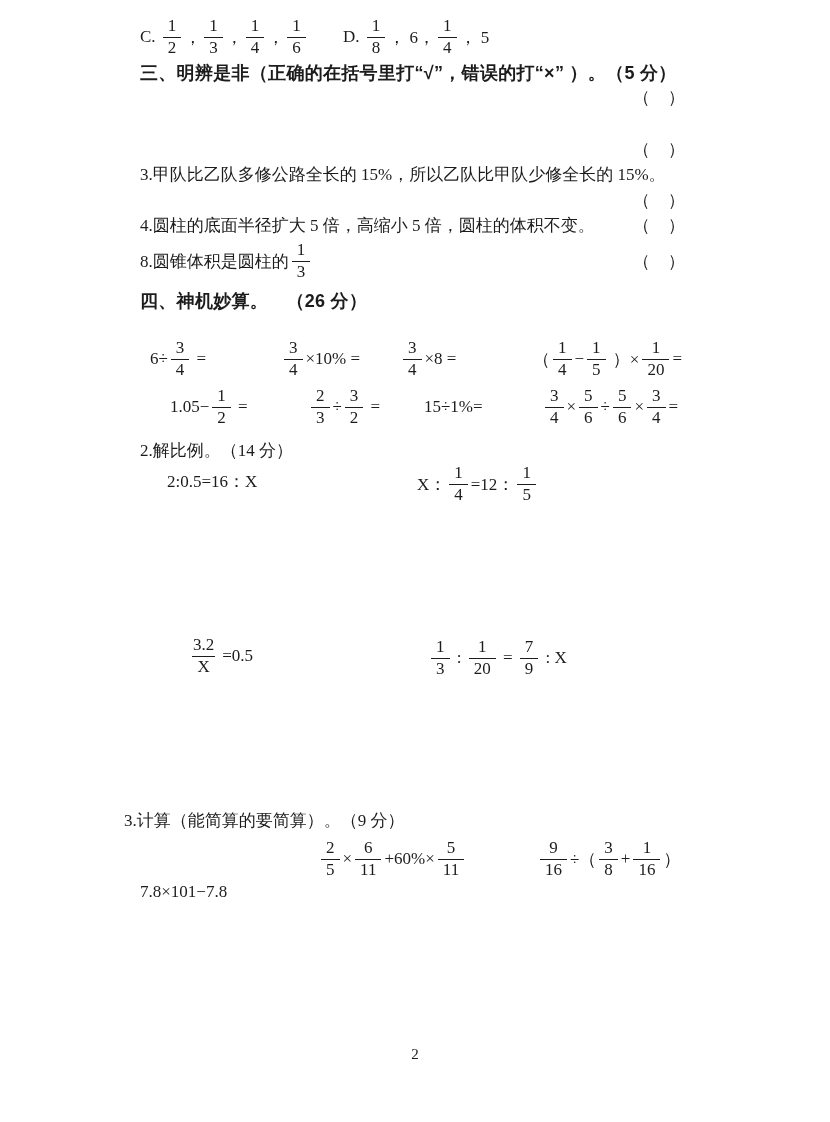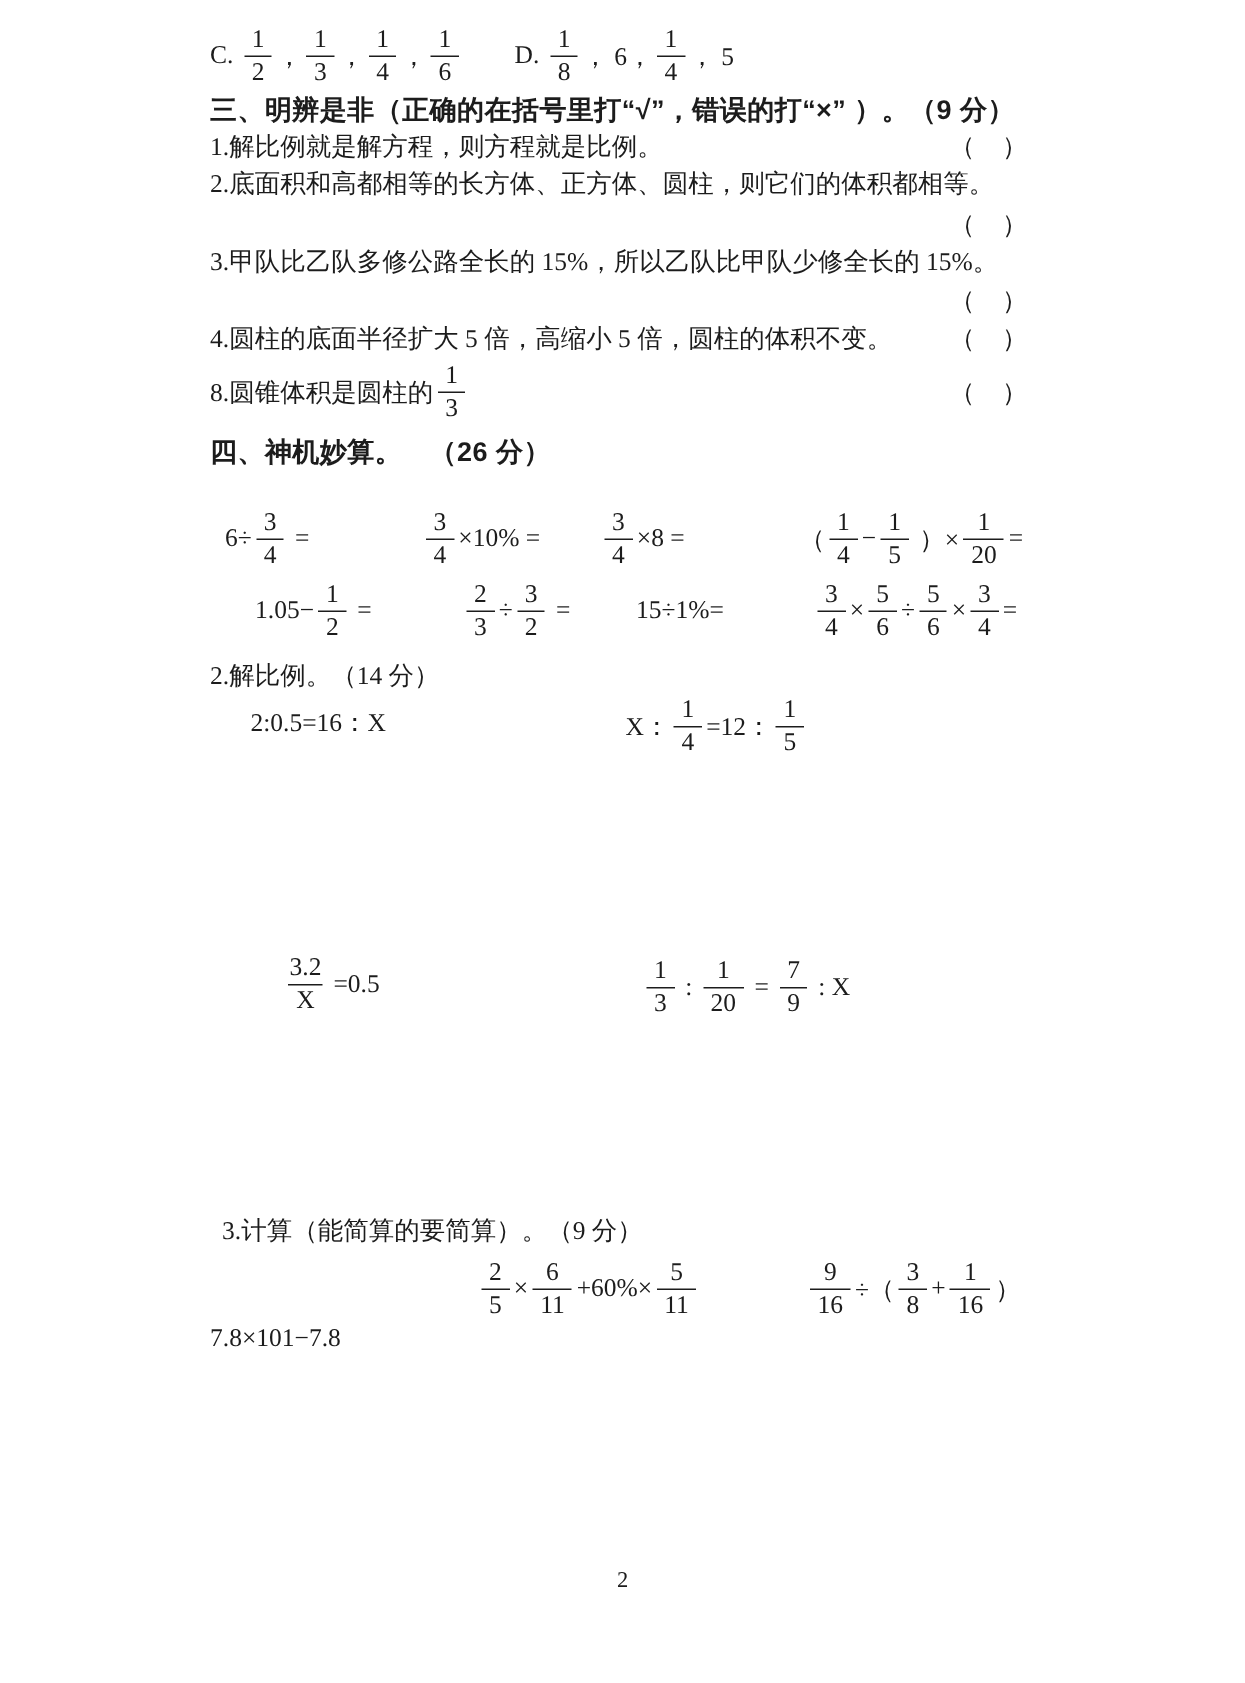--- a/index.html
+++ b/index.html
@@ -62,29 +62,27 @@
   }
 </style>
 </head>
 <body>
 
 <div class="page">
 
   <div class="abs expr" style="left:140px;top:14px;height:46px"><span class="mtext">C. </span><span class="frac"><span class="num">1</span><span class="den">2</span></span><span class="mtext">，</span><span class="frac"><span class="num">1</span><span class="den">3</span></span><span class="mtext">，</span><span class="frac"><span class="num">1</span><span class="den">4</span></span><span class="mtext">，</span><span class="frac"><span class="num">1</span><span class="den">6</span></span></div>
   <div class="abs expr" style="left:343px;top:14px;height:46px"><span class="mtext">D. </span><span class="frac"><span class="num">1</span><span class="den">8</span></span><span class="mtext">， 6，</span><span class="frac"><span class="num">1</span><span class="den">4</span></span><span class="mtext">， 5</span></div>
 
-  <div class="abs heading" style="left:140px;top:61px">三、明辨是非（正确的在括号里打“√”，错误的打“×” ）。（9 分）</div>
+  <div class="abs heading" style="left:140px;top:61px">三、明辨是非（正确的在括号里打“√”，错误的打“×” ）。（5 分）</div>
 
-  <div class="abs qtext" style="left:140px;top:87px">1.解比例就是解方程，则方程就是比例。</div>
   <div class="abs bracket" style="left:633px;top:87px">
     <span>（</span>
     <span>）</span>
   </div>
 
-  <div class="abs qtext" style="left:140px;top:112px">2.底面积和高都相等的长方体、正方体、圆柱，则它们的体积都相等。</div>
   <div class="abs bracket" style="left:633px;top:139px">
     <span>（</span>
     <span>）</span>
   </div>
 
   <div class="abs qtext" style="left:140px;top:164px">3.甲队比乙队多修公路全长的 15%，所以乙队比甲队少修全长的 15%。</div>
   <div class="abs bracket" style="left:633px;top:190px">
     <span>（</span>
     <span>）</span>
   </div>
@@ -112,20 +110,20 @@
   <div class="abs expr mrow" style="left:308px;top:384px"><span class="frac"><span class="num">2</span><span class="den">3</span></span><span class="mtext">÷</span><span class="frac"><span class="num">3</span><span class="den">2</span></span><span class="mtext"> =</span></div>
   <div class="abs expr mrow" style="left:424px;top:384px"><span class="mtext">15÷1%=</span></div>
   <div class="abs expr mrow" style="left:542px;top:384px"><span class="frac"><span class="num">3</span><span class="den">4</span></span><span class="mtext">×</span><span class="frac"><span class="num">5</span><span class="den">6</span></span><span class="mtext">÷</span><span class="frac"><span class="num">5</span><span class="den">6</span></span><span class="mtext">×</span><span class="frac"><span class="num">3</span><span class="den">4</span></span><span class="mtext">=</span></div>
 
   <div class="abs subhead" style="left:140px;top:440px">2.解比例。（14 分）</div>
   <div class="abs expr" style="left:167px;top:466px;height:30px"><span class="mtext">2:0.5=16：X</span></div>
   <div class="abs expr" style="left:417px;top:460px;height:48px"><span class="mtext">X：</span><span class="frac"><span class="num">1</span><span class="den">4</span></span><span class="mtext">=12：</span><span class="frac"><span class="num">1</span><span class="den">5</span></span></div>
   <div class="abs expr" style="left:185px;top:630px;height:52px"><span class="frac"><span class="num">3.2</span><span class="den">X</span></span><span class="mtext">=0.5</span></div>
   <div class="abs expr" style="left:428px;top:634px;height:48px"><span class="frac"><span class="num">1</span><span class="den">3</span></span><span class="mtext"> : </span><span class="frac"><span class="num">1</span><span class="den">20</span></span><span class="mtext"> = </span><span class="frac"><span class="num">7</span><span class="den">9</span></span><span class="mtext"> : X</span></div>
 
-  <div class="abs subhead" style="left:148px;top:810px">3.计算（能简算的要简算）。（9 分）</div>
+  <div class="abs subhead" style="left:124px;top:810px">3.计算（能简算的要简算）。（9 分）</div>
   <div class="abs expr" style="left:140px;top:868px;height:48px"><span class="mtext">7.8×101−7.8</span></div>
   <div class="abs expr" style="left:318px;top:835px;height:48px"><span class="frac"><span class="num">2</span><span class="den">5</span></span><span class="mtext">×</span><span class="frac"><span class="num">6</span><span class="den">11</span></span><span class="mtext">+60%×</span><span class="frac"><span class="num">5</span><span class="den">11</span></span></div>
   <div class="abs expr" style="left:537px;top:835px;height:48px"><span class="frac"><span class="num">9</span><span class="den">16</span></span><span class="mtext">÷（</span><span class="frac"><span class="num">3</span><span class="den">8</span></span><span class="mtext">+</span><span class="frac"><span class="num">1</span><span class="den">16</span></span><span class="mtext">）</span></div>
 
   <div class="abs pagenum" style="top:1046px">2</div>
 
 </div>
 
 </body></html>

